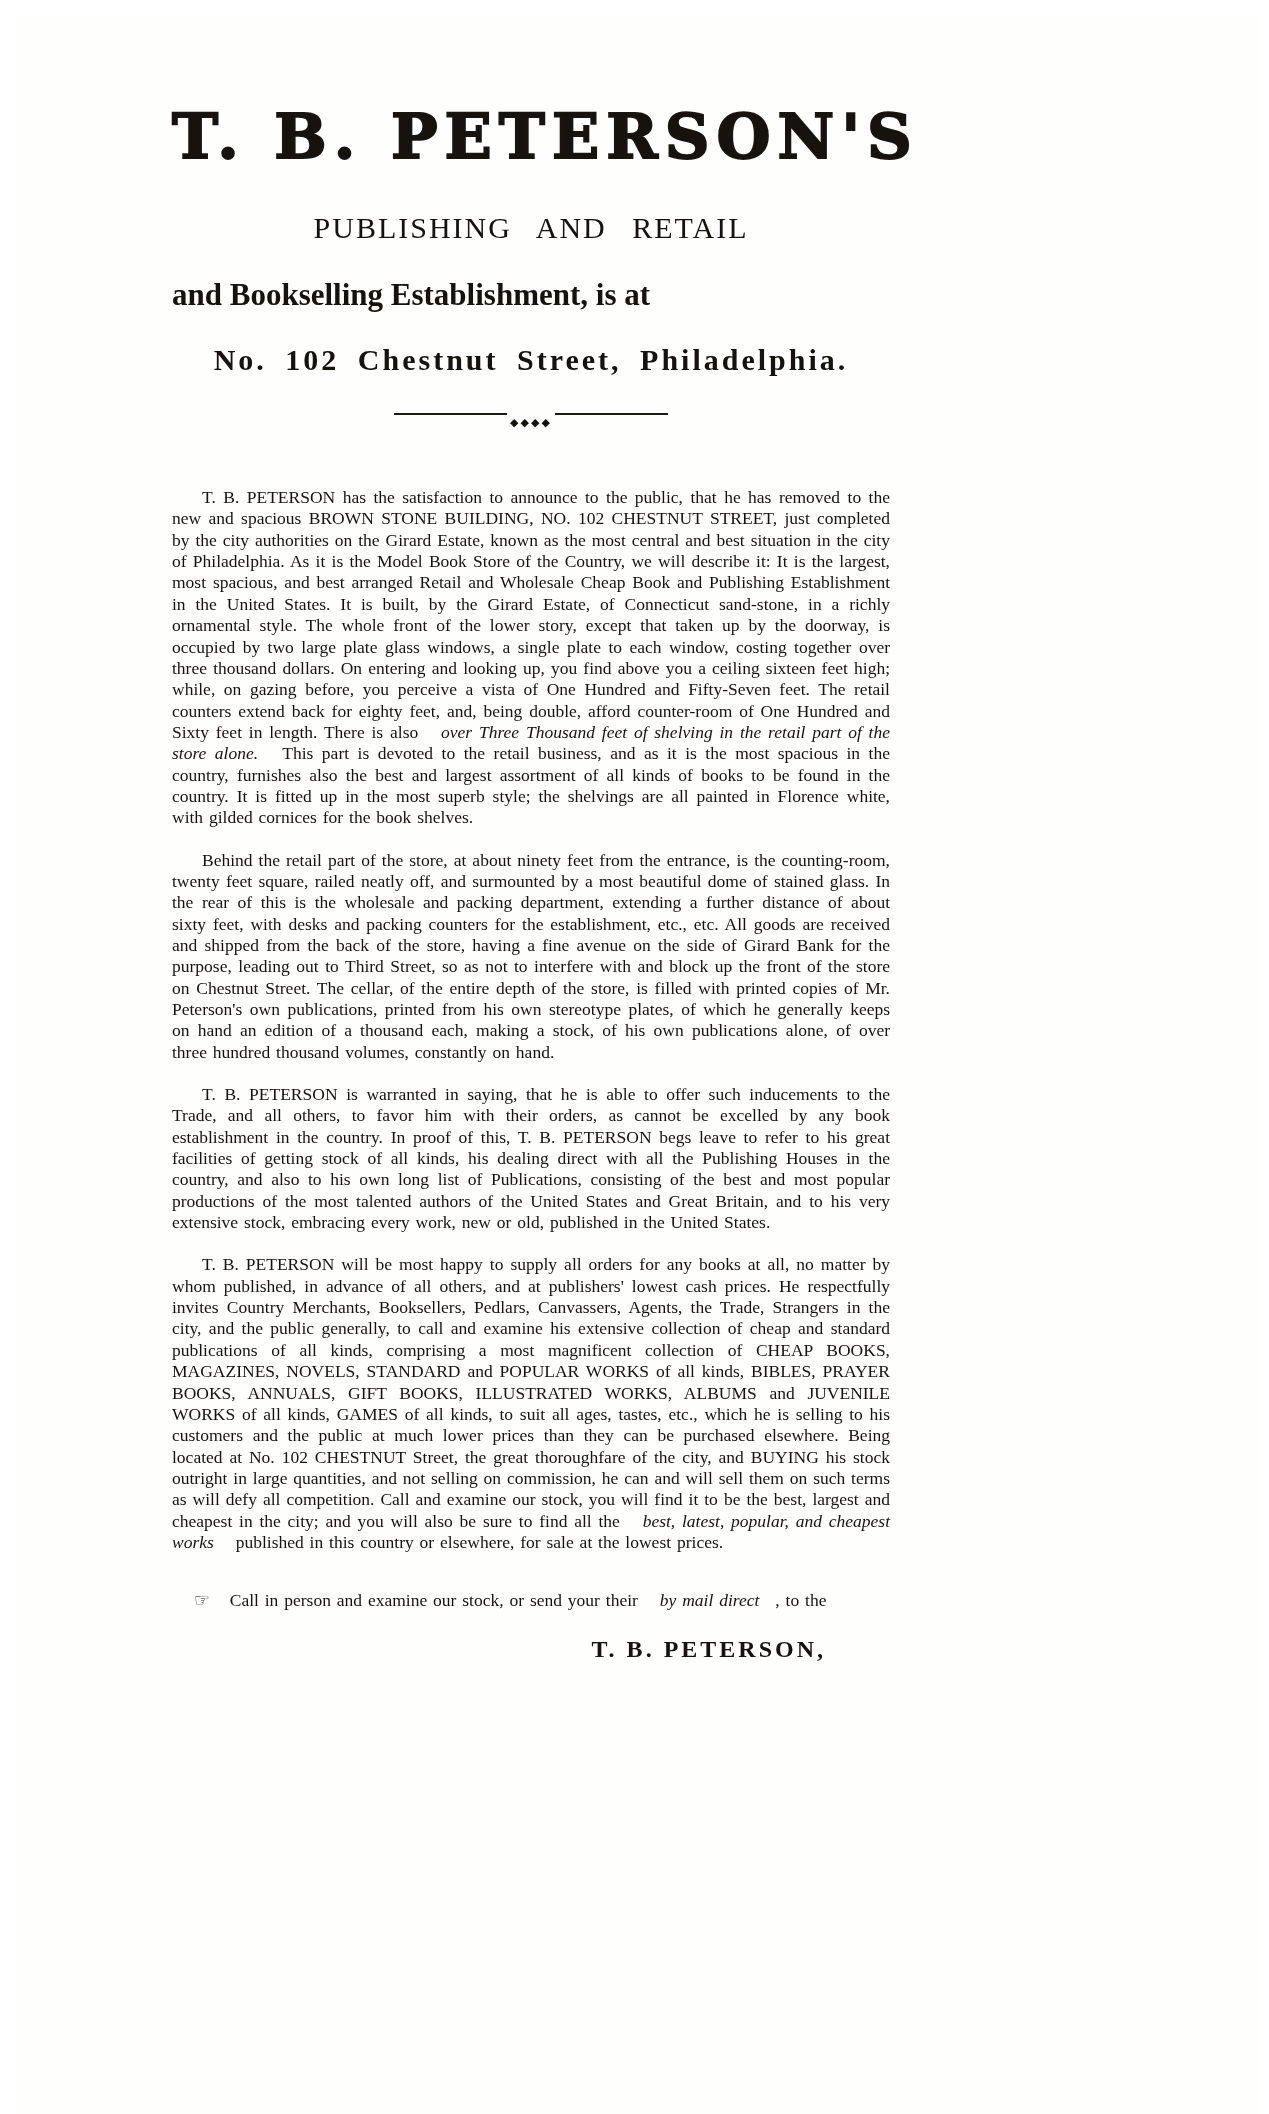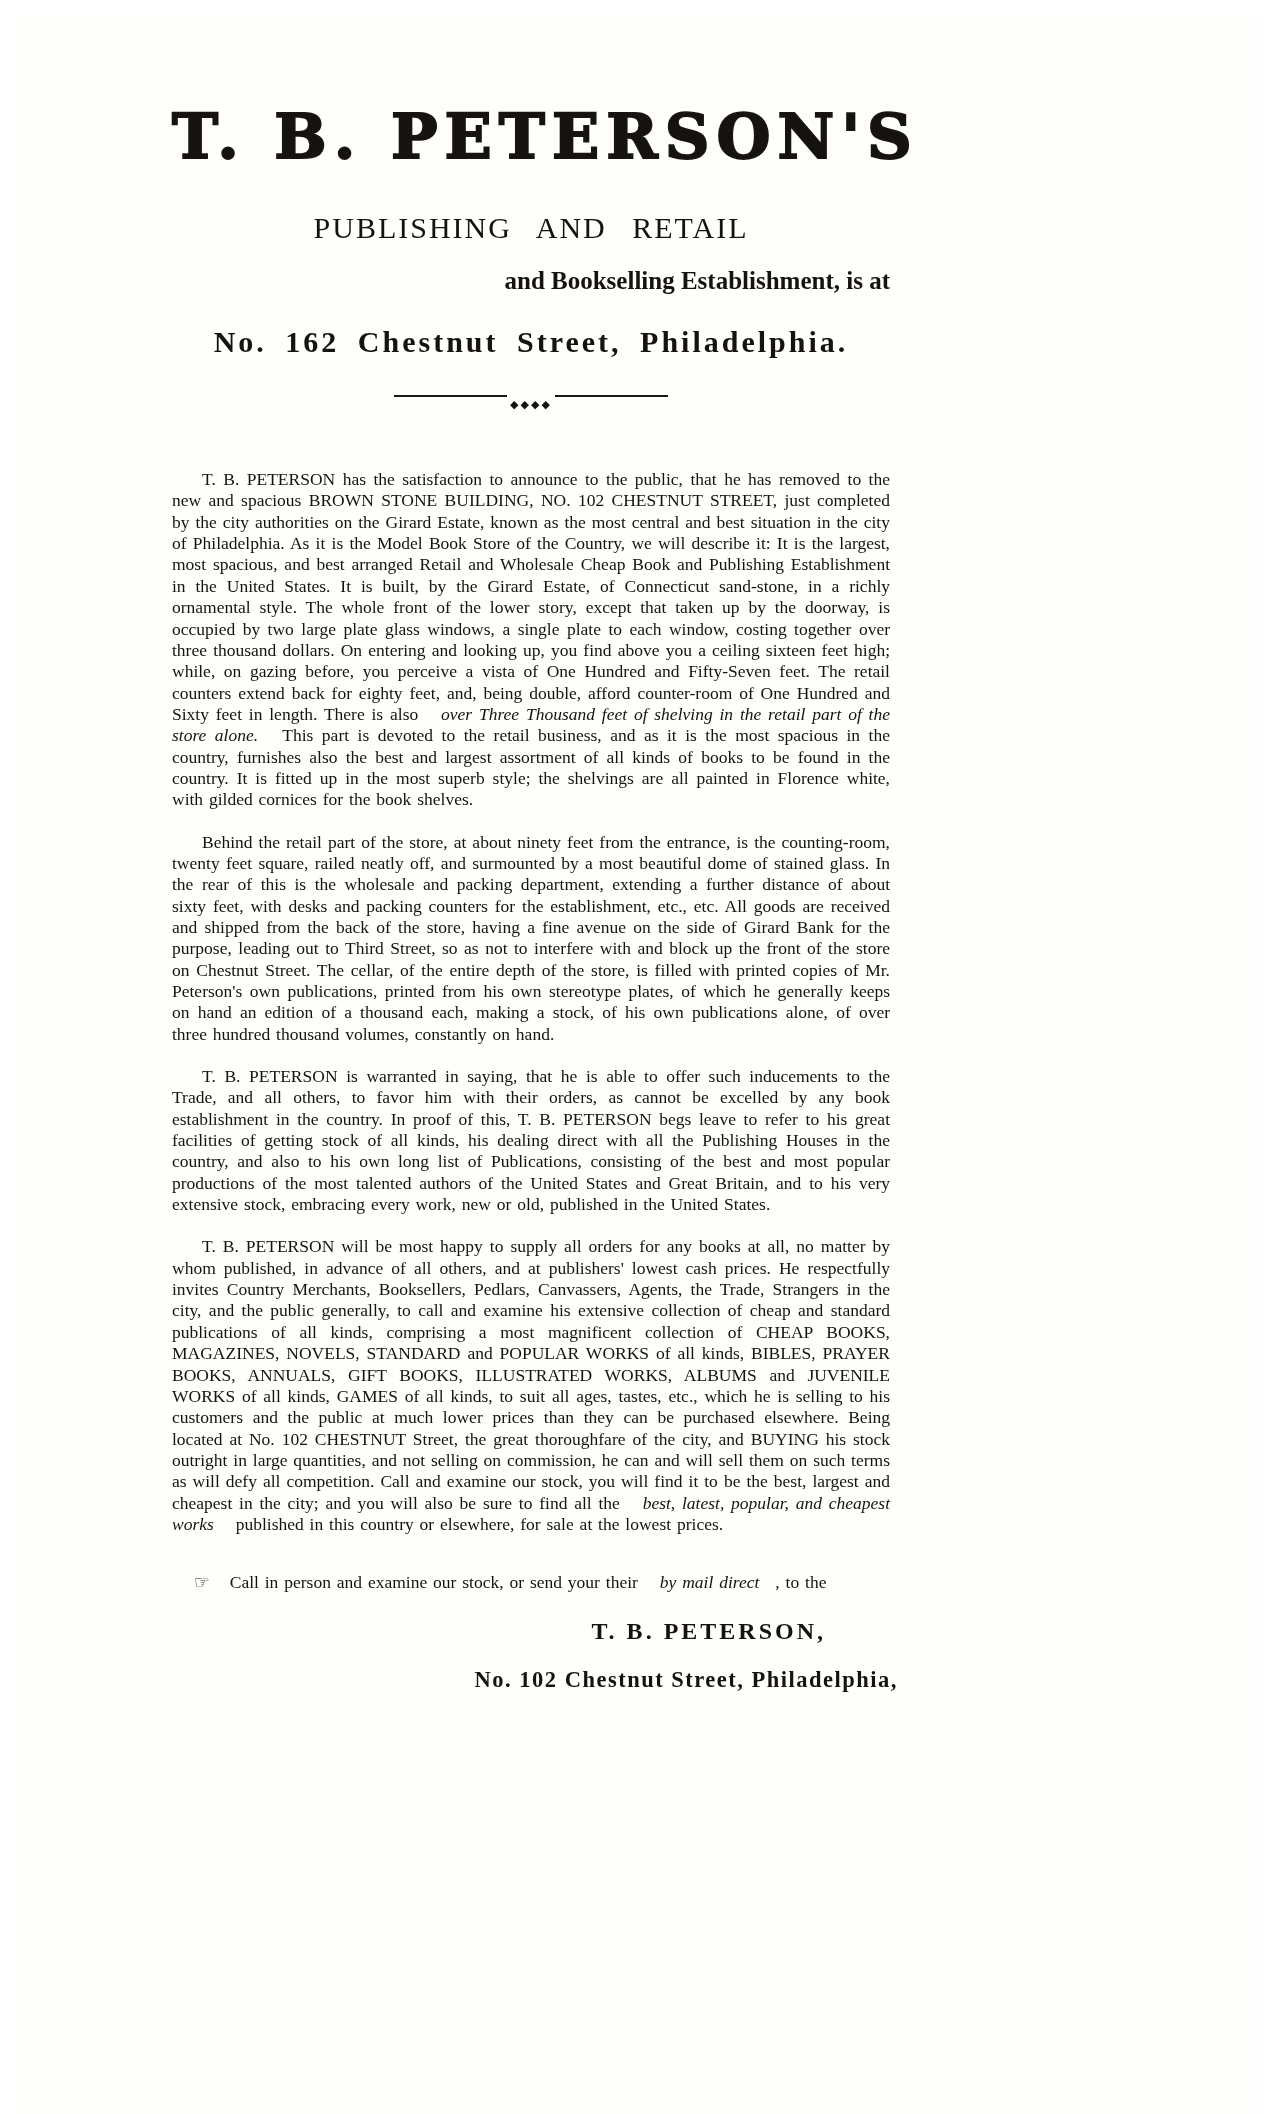--- a/index.html
+++ b/index.html
@@ -37,24 +37,24 @@
   }
   .headline1 {
     margin-top:18px;
     font-size:34px;
     font-weight:bold;
     text-align:center;
     word-spacing:5px;
     white-space:nowrap;
   }
   .headline2 {
-    margin-top:6px;
-    font-size:25px;
+    margin-top:16px;
+    font-size:31px;
     font-weight:bold;
-    text-align:right;
+    text-align:left;
   }
   .address {
     margin-top:14px;
     font-size:30px;
     font-weight:bold;
     letter-spacing:3px;
     word-spacing:8px;
     text-align:center;
     white-space:nowrap;
   }
@@ -128,35 +128,34 @@
 </head>
 <body>
 
 <div class="sheet">
   <div class="content">
 
     <header>
       <h1 class="title">T. B. PETERSON'S</h1>
       <div class="subtitle">PUBLISHING AND RETAIL</div>
       <div class="headline2">and Bookselling Establishment, is at</div>
-      <div class="address">No. 162 Chestnut Street, Philadelphia.</div>
+      <div class="address">No. 102 Chestnut Street, Philadelphia.</div>
       <div class="divider">
         <span class="rule"></span>
         <span class="diamonds">◆◆◆◆</span>
         <span class="rule"></span>
       </div>
     </header>
 
     <main class="body-text">
         <p class="para"><span>T. B. PETERSON has the satisfaction to announce to the public, that he has removed to the new and spacious BROWN STONE BUILDING, NO. 102 CHESTNUT STREET, just completed by the city authorities on the Girard Estate, known as the most central and best situation in the city of Philadelphia. As it is the Model Book Store of the Country, we will describe it: It is the largest, most spacious, and best arranged Retail and Wholesale Cheap Book and Publishing Establishment in the United States. It is built, by the Girard Estate, of Connecticut sand-stone, in a richly ornamental style. The whole front of the lower story, except that taken up by the doorway, is occupied by two large plate glass windows, a single plate to each window, costing together over three thousand dollars. On entering and looking up, you find above you a ceiling sixteen feet high; while, on gazing before, you perceive a vista of One Hundred and Fifty-Seven feet. The retail counters extend back for eighty feet, and, being double, afford counter-room of One Hundred and Sixty feet in length. There is also </span><span class="it">over Three Thousand feet of shelving in the retail part of the store alone.</span><span> This part is devoted to the retail business, and as it is the most spacious in the country, furnishes also the best and largest assortment of all kinds of books to be found in the country. It is fitted up in the most superb style; the shelvings are all painted in Florence white, with gilded cornices for the book shelves.</span></p>
         <p class="para"><span>Behind the retail part of the store, at about ninety feet from the entrance, is the counting-room, twenty feet square, railed neatly off, and surmounted by a most beautiful dome of stained glass. In the rear of this is the wholesale and packing department, extending a further distance of about sixty feet, with desks and packing counters for the establishment, etc., etc. All goods are received and shipped from the back of the store, having a fine avenue on the side of Girard Bank for the purpose, leading out to Third Street, so as not to interfere with and block up the front of the store on Chestnut Street. The cellar, of the entire depth of the store, is filled with printed copies of Mr. Peterson's own publications, printed from his own stereotype plates, of which he generally keeps on hand an edition of a thousand each, making a stock, of his own publications alone, of over three hundred thousand volumes, constantly on hand.</span></p>
         <p class="para"><span>T. B. PETERSON is warranted in saying, that he is able to offer such inducements to the Trade, and all others, to favor him with their orders, as cannot be excelled by any book establishment in the country. In proof of this, T. B. PETERSON begs leave to refer to his great facilities of getting stock of all kinds, his dealing direct with all the Publishing Houses in the country, and also to his own long list of Publications, consisting of the best and most popular productions of the most talented authors of the United States and Great Britain, and to his very extensive stock, embracing every work, new or old, published in the United States.</span></p>
         <p class="para"><span>T. B. PETERSON will be most happy to supply all orders for any books at all, no matter by whom published, in advance of all others, and at publishers' lowest cash prices. He respectfully invites Country Merchants, Booksellers, Pedlars, Canvassers, Agents, the Trade, Strangers in the city, and the public generally, to call and examine his extensive collection of cheap and standard publications of all kinds, comprising a most magnificent collection of CHEAP BOOKS, MAGAZINES, NOVELS, STANDARD and POPULAR WORKS of all kinds, BIBLES, PRAYER BOOKS, ANNUALS, GIFT BOOKS, ILLUSTRATED WORKS, ALBUMS and JUVENILE WORKS of all kinds, GAMES of all kinds, to suit all ages, tastes, etc., which he is selling to his customers and the public at much lower prices than they can be purchased elsewhere. Being located at No. 102 CHESTNUT Street, the great thoroughfare of the city, and BUYING his stock outright in large quantities, and not selling on commission, he can and will sell them on such terms as will defy all competition. Call and examine our stock, you will find it to be the best, largest and cheapest in the city; and you will also be sure to find all the </span><span class="it">best, latest, popular, and cheapest works</span><span> published in this country or elsewhere, for sale at the lowest prices.</span></p>
       </main>
 
     <p class="para closing-call"><span class="hand">☞</span><span><span>Call in person and examine our stock, or send your their </span><span class="it">by mail direct</span><span>, to the</span></span></p>
 
 
     <div class="sig-name">T. B. PETERSON,</div>
-    <div class="sig-address">No. 102 Chestnut Street, Philadelphia,</div>
 
   </div>
 </div>
 
 </body></html>

